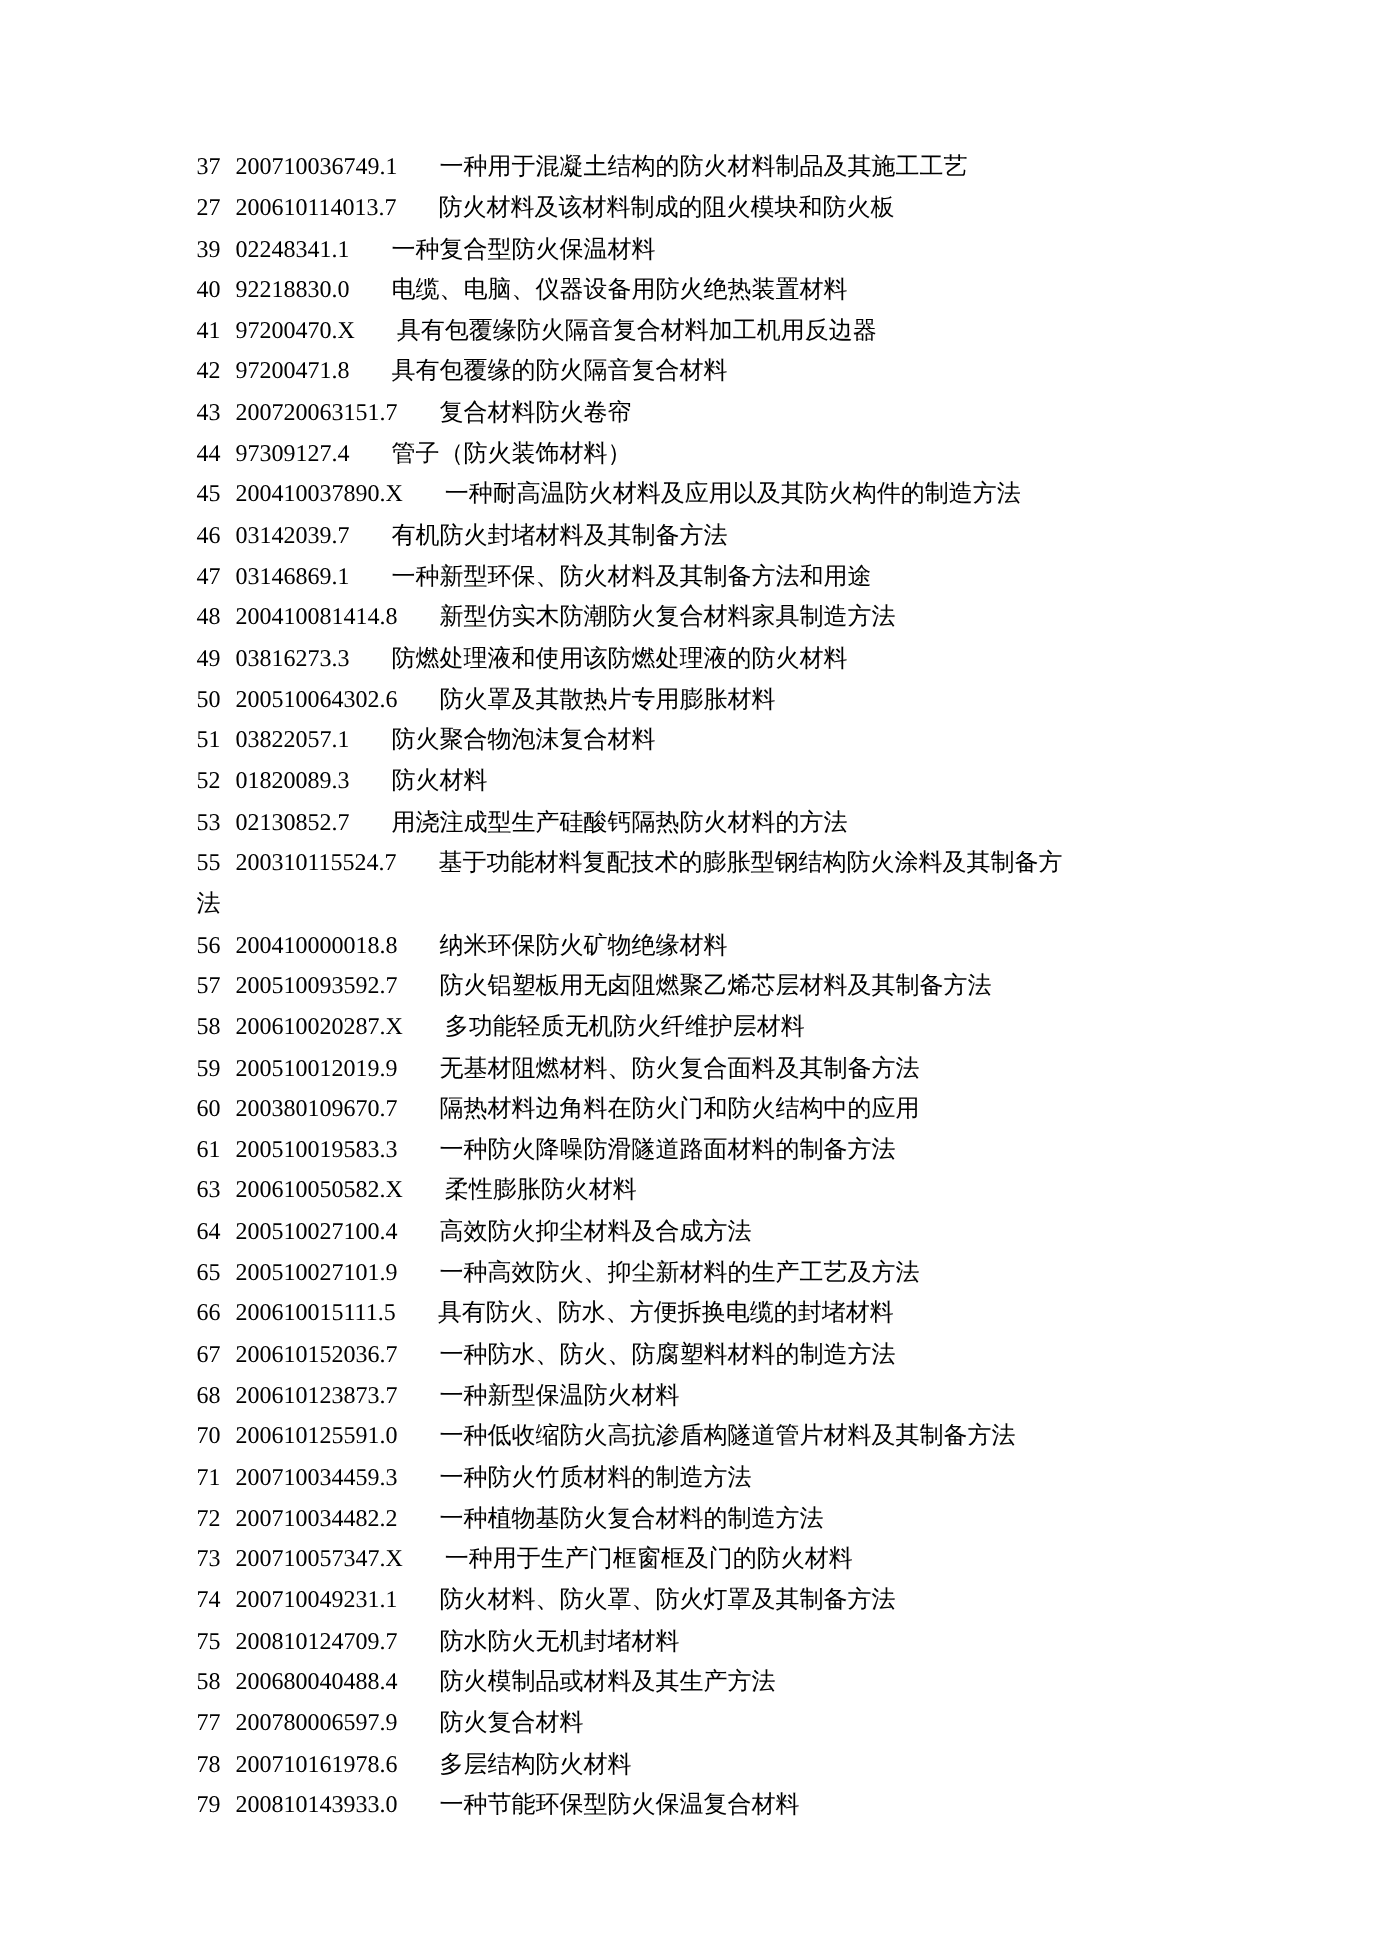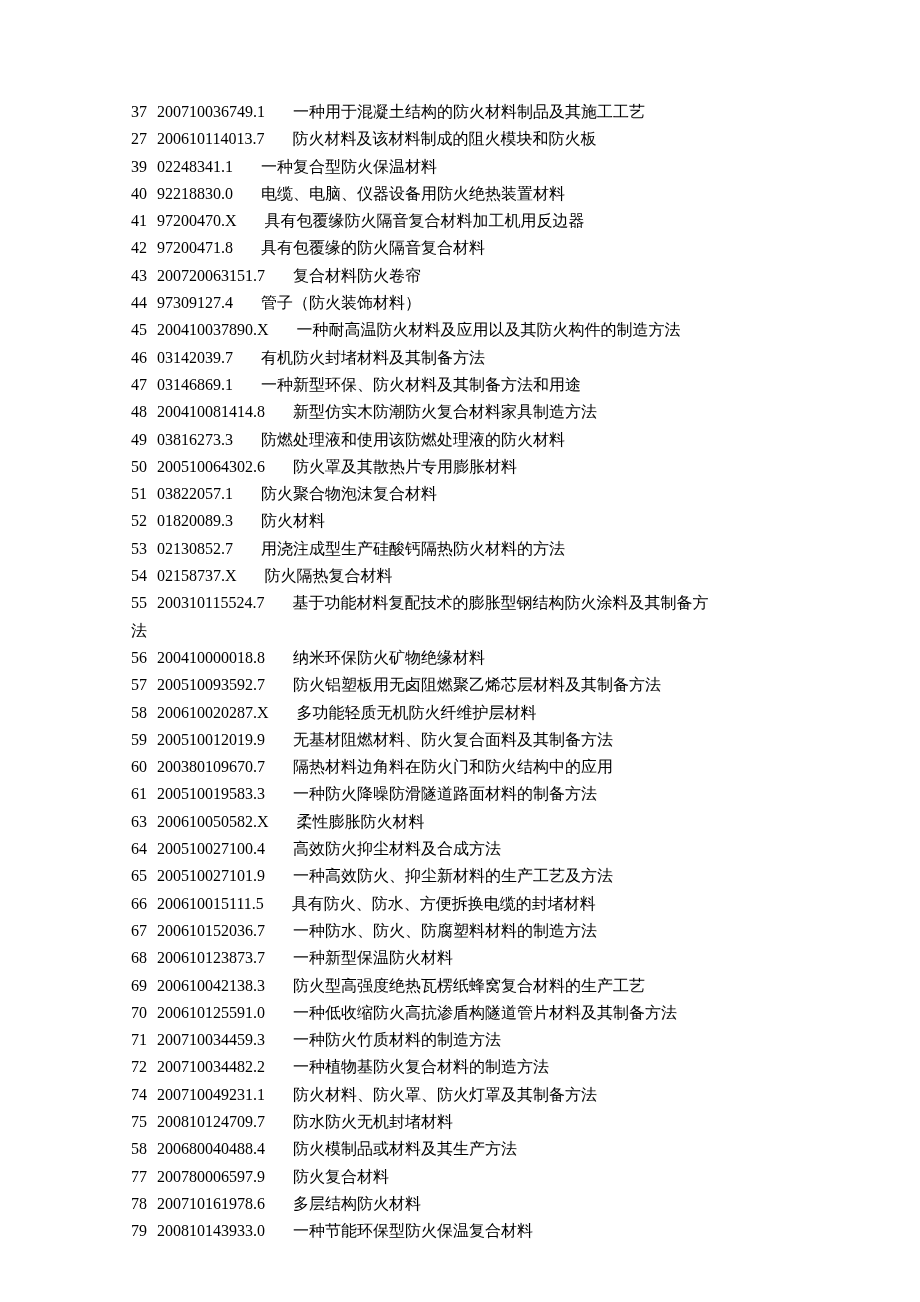--- a/index.html
+++ b/index.html
@@ -52,38 +52,37 @@
     <div class="row"><span class="num">44</span><span class="patent">97309127.4</span><span class="title">管子（防火装饰材料）</span></div>
     <div class="row"><span class="num">45</span><span class="patent">200410037890.X</span><span class="title">一种耐高温防火材料及应用以及其防火构件的制造方法</span></div>
     <div class="row"><span class="num">46</span><span class="patent">03142039.7</span><span class="title">有机防火封堵材料及其制备方法</span></div>
     <div class="row"><span class="num">47</span><span class="patent">03146869.1</span><span class="title">一种新型环保、防火材料及其制备方法和用途</span></div>
     <div class="row"><span class="num">48</span><span class="patent">200410081414.8</span><span class="title">新型仿实木防潮防火复合材料家具制造方法</span></div>
     <div class="row"><span class="num">49</span><span class="patent">03816273.3</span><span class="title">防燃处理液和使用该防燃处理液的防火材料</span></div>
     <div class="row"><span class="num">50</span><span class="patent">200510064302.6</span><span class="title">防火罩及其散热片专用膨胀材料</span></div>
     <div class="row"><span class="num">51</span><span class="patent">03822057.1</span><span class="title">防火聚合物泡沫复合材料</span></div>
     <div class="row"><span class="num">52</span><span class="patent">01820089.3</span><span class="title">防火材料</span></div>
     <div class="row"><span class="num">53</span><span class="patent">02130852.7</span><span class="title">用浇注成型生产硅酸钙隔热防火材料的方法</span></div>
-    <div class="row"><span class="num">54</span><span class="patent">02158737.X</span><span class="title">防火隔热复合材料</span></div>
     <div class="row"><span class="num">55</span><span class="patent">200310115524.7</span><span class="title">基于功能材料复配技术的膨胀型钢结构防火涂料及其制备方</span></div>
     <div class="row continuation">法</div>
     <div class="row"><span class="num">56</span><span class="patent">200410000018.8</span><span class="title">纳米环保防火矿物绝缘材料</span></div>
     <div class="row"><span class="num">57</span><span class="patent">200510093592.7</span><span class="title">防火铝塑板用无卤阻燃聚乙烯芯层材料及其制备方法</span></div>
     <div class="row"><span class="num">58</span><span class="patent">200610020287.X</span><span class="title">多功能轻质无机防火纤维护层材料</span></div>
     <div class="row"><span class="num">59</span><span class="patent">200510012019.9</span><span class="title">无基材阻燃材料、防火复合面料及其制备方法</span></div>
     <div class="row"><span class="num">60</span><span class="patent">200380109670.7</span><span class="title">隔热材料边角料在防火门和防火结构中的应用</span></div>
     <div class="row"><span class="num">61</span><span class="patent">200510019583.3</span><span class="title">一种防火降噪防滑隧道路面材料的制备方法</span></div>
     <div class="row"><span class="num">63</span><span class="patent">200610050582.X</span><span class="title">柔性膨胀防火材料</span></div>
     <div class="row"><span class="num">64</span><span class="patent">200510027100.4</span><span class="title">高效防火抑尘材料及合成方法</span></div>
     <div class="row"><span class="num">65</span><span class="patent">200510027101.9</span><span class="title">一种高效防火、抑尘新材料的生产工艺及方法</span></div>
     <div class="row"><span class="num">66</span><span class="patent">200610015111.5</span><span class="title">具有防火、防水、方便拆换电缆的封堵材料</span></div>
     <div class="row"><span class="num">67</span><span class="patent">200610152036.7</span><span class="title">一种防水、防火、防腐塑料材料的制造方法</span></div>
     <div class="row"><span class="num">68</span><span class="patent">200610123873.7</span><span class="title">一种新型保温防火材料</span></div>
-    <div class="row"><span class="num">69</span><span class="patent">200610042138.3</span><span class="title">防火型高强度绝热瓦楞纸蜂窝复合材料的生产工艺</span></div>
     <div class="row"><span class="num">70</span><span class="patent">200610125591.0</span><span class="title">一种低收缩防火高抗渗盾构隧道管片材料及其制备方法</span></div>
     <div class="row"><span class="num">71</span><span class="patent">200710034459.3</span><span class="title">一种防火竹质材料的制造方法</span></div>
     <div class="row"><span class="num">72</span><span class="patent">200710034482.2</span><span class="title">一种植物基防火复合材料的制造方法</span></div>
+    <div class="row"><span class="num">73</span><span class="patent">200710057347.X</span><span class="title">一种用于生产门框窗框及门的防火材料</span></div>
     <div class="row"><span class="num">74</span><span class="patent">200710049231.1</span><span class="title">防火材料、防火罩、防火灯罩及其制备方法</span></div>
     <div class="row"><span class="num">75</span><span class="patent">200810124709.7</span><span class="title">防水防火无机封堵材料</span></div>
     <div class="row"><span class="num">58</span><span class="patent">200680040488.4</span><span class="title">防火模制品或材料及其生产方法</span></div>
     <div class="row"><span class="num">77</span><span class="patent">200780006597.9</span><span class="title">防火复合材料</span></div>
     <div class="row"><span class="num">78</span><span class="patent">200710161978.6</span><span class="title">多层结构防火材料</span></div>
     <div class="row"><span class="num">79</span><span class="patent">200810143933.0</span><span class="title">一种节能环保型防火保温复合材料</span></div>
   </div>
 
 </body></html>

